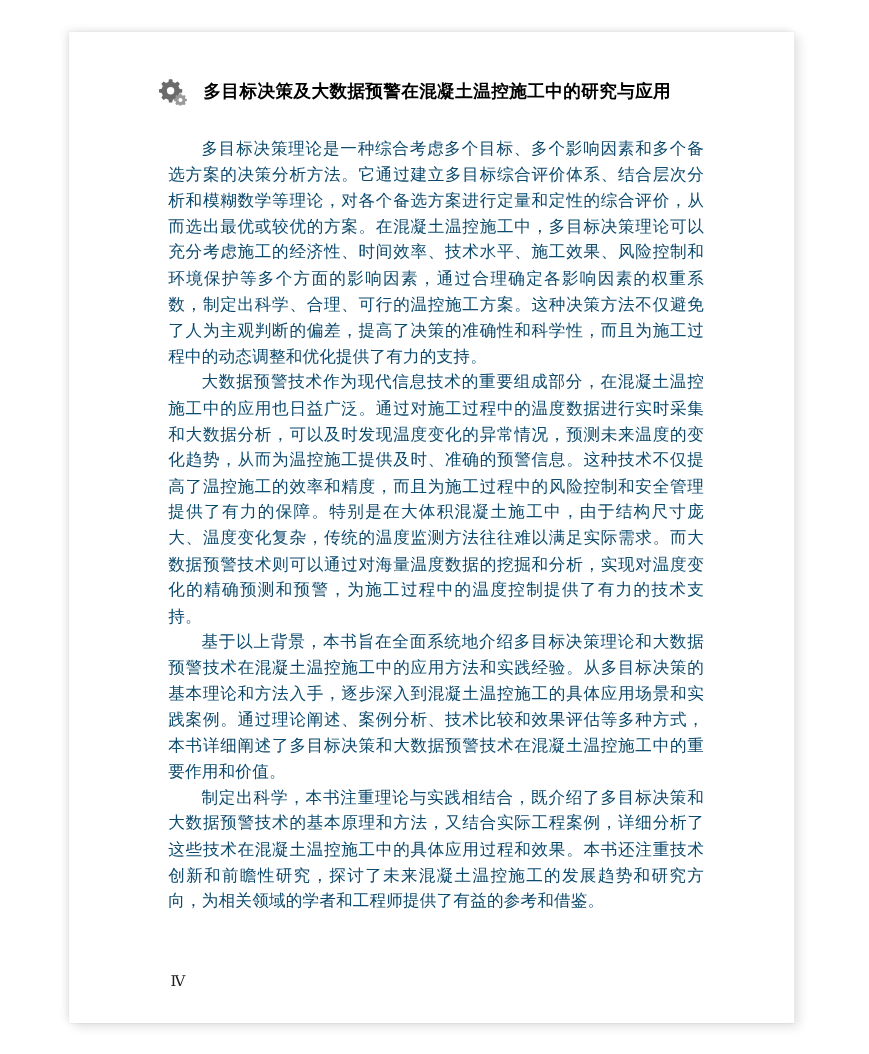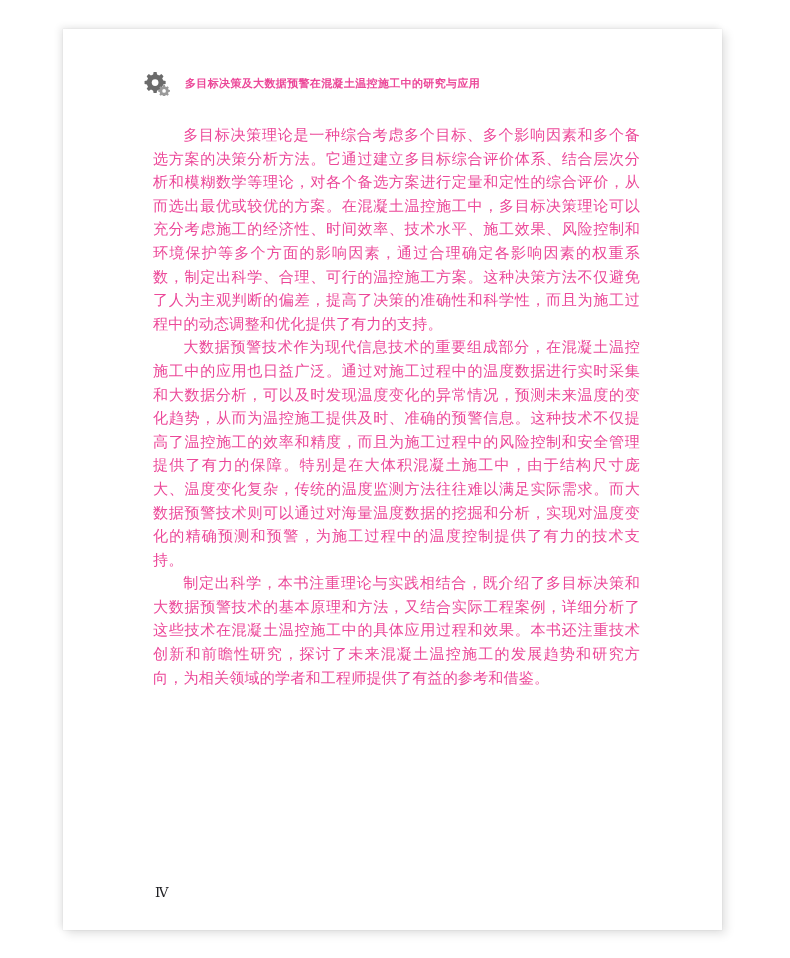--- a/index.html
+++ b/index.html
@@ -58,43 +58,43 @@
   .header-icon {
     width: 30px;
     height: 26px;
     position: relative;
     flex: 0 0 auto;
     margin-right: 13px;
   }
   .header-icon svg { display: block; }
   .header-title {
     font-family: "DejaVu Sans", "Liberation Sans", sans-serif;
-    font-size: 11px;
+    font-size: 16px;
     font-weight: bold;
-    color: #ec4899;
+    color: #000000;
     letter-spacing: 0.35px;
     white-space: nowrap;
     line-height: 1;
   }
 
   
   .body-block {
     position: absolute;
     left: 90px;
     top: 96px;
     width: 487px;
   }
   .para {
     margin: 0;
     text-indent: 2em;
     text-align: justify;
     text-justify: inter-ideograph;
     font-size: 15.1px;
     line-height: 23.6px;
-    color: #ec4899;
+    color: #0c4a6e;
     font-family: "Liberation Serif", "DejaVu Serif", serif;
     letter-spacing: 0.15px;
     text-rendering: geometricPrecision;
   }
 
   
   .folio {
     position: absolute;
     left: 92px;
     top: 855px;
@@ -127,19 +127,20 @@
             <circle cx="22.07" cy="20.97" r="1.85" fill="#ffffff"></circle>
           </g>
         </svg>
       </span>
       <span class="header-title">多目标决策及大数据预警在混凝土温控施工中的研究与应用</span>
     </div>
 
     <div class="body-block">
       <p class="para">多目标决策理论是一种综合考虑多个目标、多个影响因素和多个备选方案的决策分析方法。它通过建立多目标综合评价体系、结合层次分析和模糊数学等理论，对各个备选方案进行定量和定性的综合评价，从而选出最优或较优的方案。在混凝土温控施工中，多目标决策理论可以充分考虑施工的经济性、时间效率、技术水平、施工效果、风险控制和环境保护等多个方面的影响因素，通过合理确定各影响因素的权重系数，制定出科学、合理、可行的温控施工方案。这种决策方法不仅避免了人为主观判断的偏差，提高了决策的准确性和科学性，而且为施工过程中的动态调整和优化提供了有力的支持。</p>
       <p class="para">大数据预警技术作为现代信息技术的重要组成部分，在混凝土温控施工中的应用也日益广泛。通过对施工过程中的温度数据进行实时采集和大数据分析，可以及时发现温度变化的异常情况，预测未来温度的变化趋势，从而为温控施工提供及时、准确的预警信息。这种技术不仅提高了温控施工的效率和精度，而且为施工过程中的风险控制和安全管理提供了有力的保障。特别是在大体积混凝土施工中，由于结构尺寸庞大、温度变化复杂，传统的温度监测方法往往难以满足实际需求。而大数据预警技术则可以通过对海量温度数据的挖掘和分析，实现对温度变化的精确预测和预警，为施工过程中的温度控制提供了有力的技术支持。</p>
+      <p class="para">基于以上背景，本书旨在全面系统地介绍多目标决策理论和大数据预警技术在混凝土温控施工中的应用方法和实践经验。从多目标决策的基本理论和方法入手，逐步深入到混凝土温控施工的具体应用场景和实践案例。通过理论阐述、案例分析、技术比较和效果评估等多种方式，本书详细阐述了多目标决策和大数据预警技术在混凝土温控施工中的重要作用和价值。</p>
       <p class="para">制定出科学，本书注重理论与实践相结合，既介绍了多目标决策和大数据预警技术的基本原理和方法，又结合实际工程案例，详细分析了这些技术在混凝土温控施工中的具体应用过程和效果。本书还注重技术创新和前瞻性研究，探讨了未来混凝土温控施工的发展趋势和研究方向，为相关领域的学者和工程师提供了有益的参考和借鉴。</p>
     </div>
 
     <div class="folio">Ⅳ</div>
 
   </div>
 </div>
 
 </body></html>

